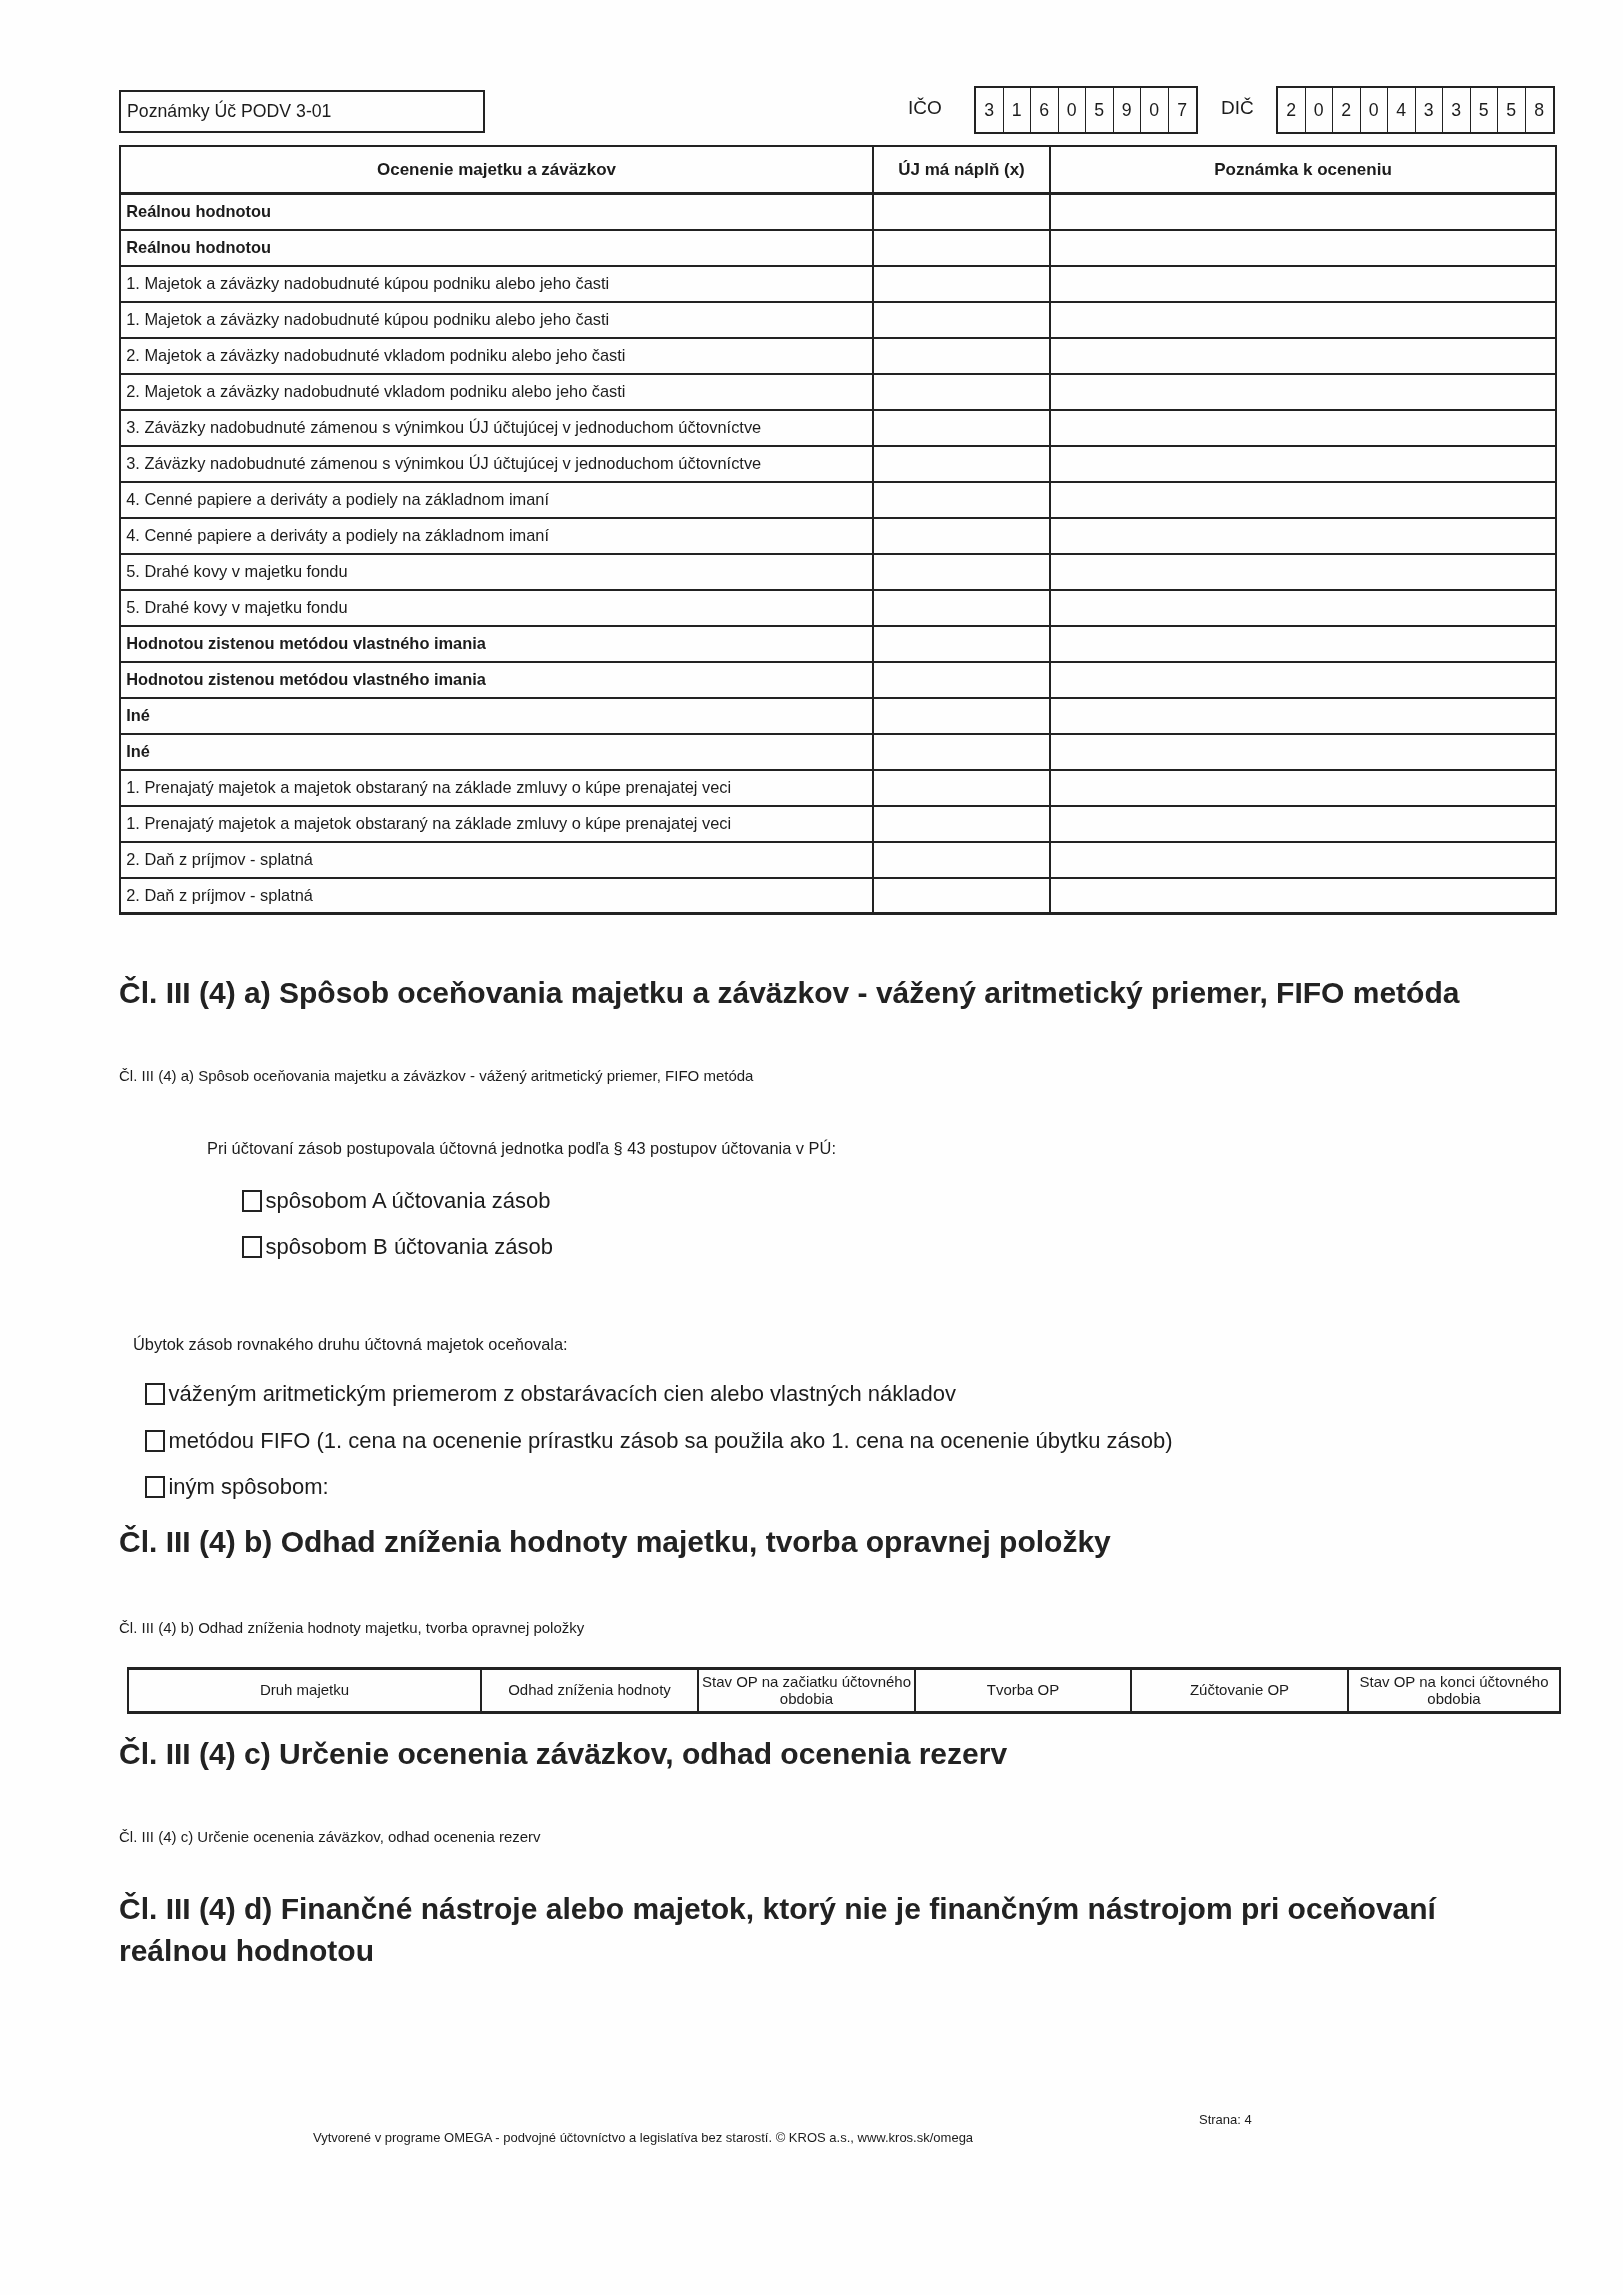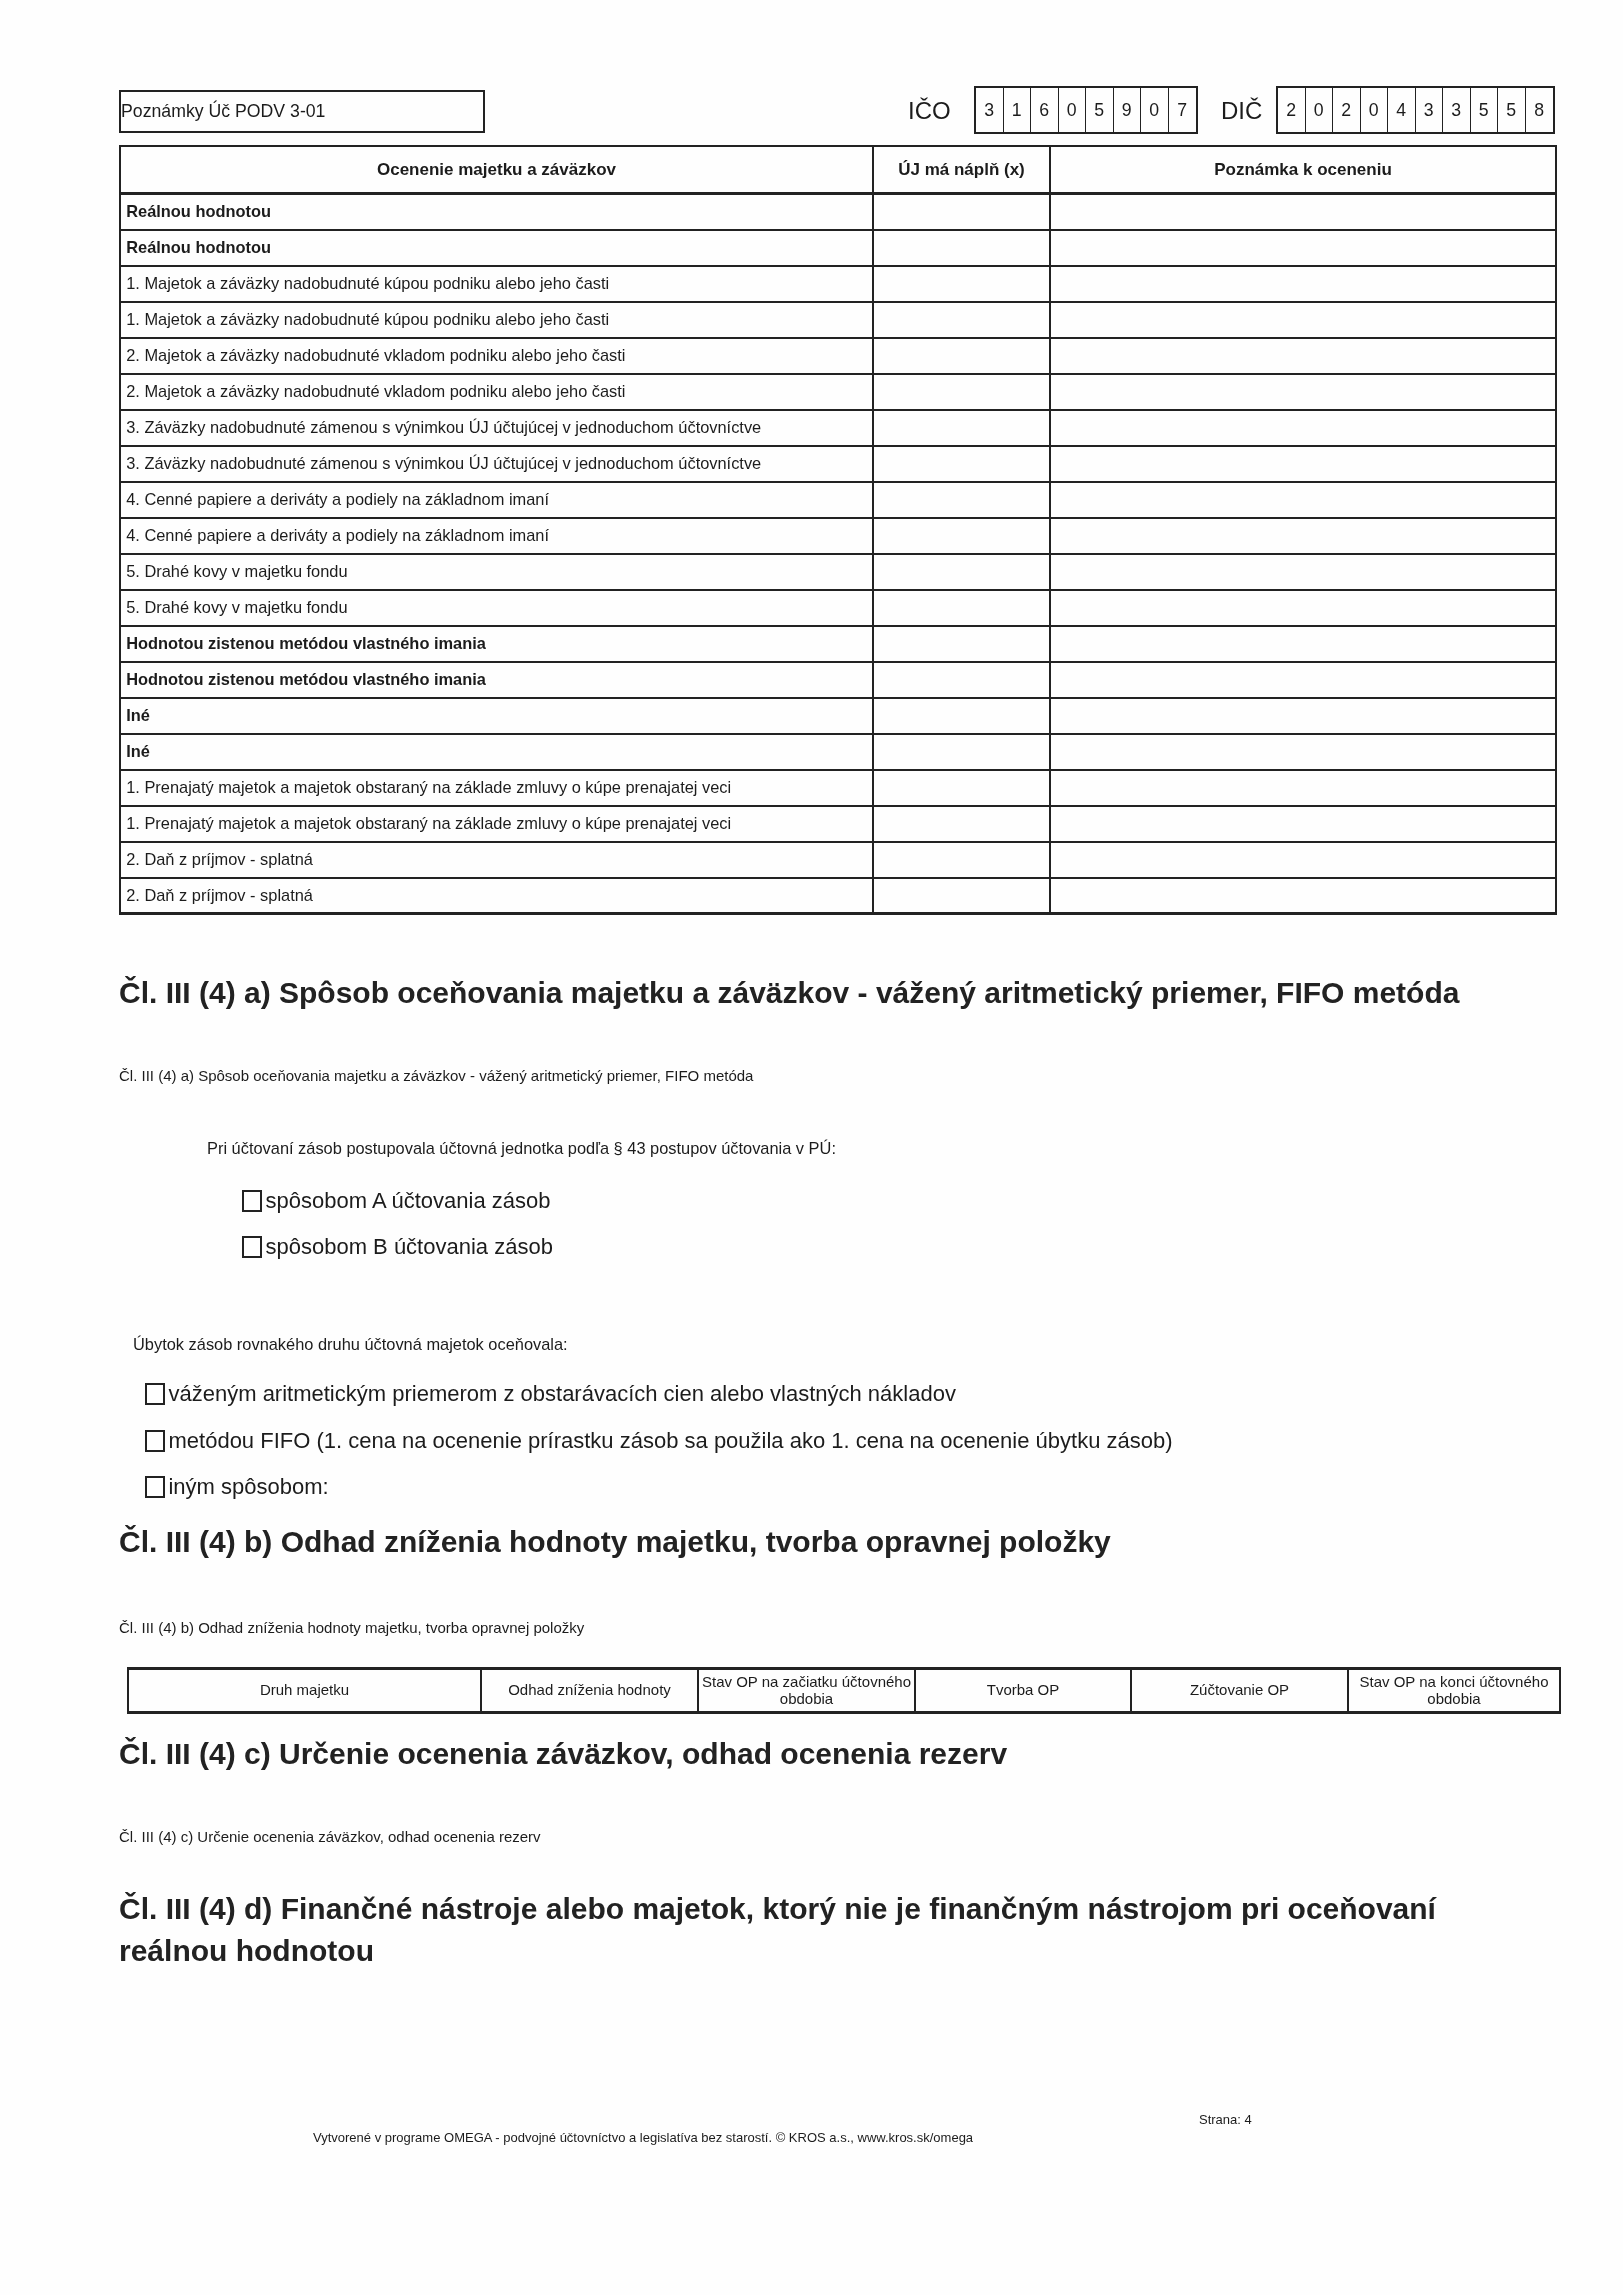--- a/index.html
+++ b/index.html
@@ -4,23 +4,23 @@
 <style>
   html, body { margin: 0; padding: 0; }
   body {
     width: 1623px; height: 2295px; background: #fefefe; position: relative;
     font-family: "Liberation Sans", sans-serif; color: #1c1c1c; overflow: hidden;
   }
   .abs { position: absolute; }
   .doc-label-box {
     left: 119px; top: 90px; width: 366px; height: 43px;
     border: 2px solid #222; box-sizing: border-box;
-    display: flex; align-items: center; padding-left: 0; font-size: 17.7px;
-  }
-  .id-label { font-size: 24px; top: 97px; }
+    display: flex; align-items: center; padding-left: 6px; font-size: 17.7px;
+  }
+  .id-label { font-size: 19px; top: 97px; }
   .digits { display: flex; top: 86px; height: 48px; border: 2px solid #222; box-sizing: border-box; }
   .digit {
     width: 27.5px; border-right: 1.3px solid #222; display: flex; align-items: center; justify-content: center;
     font-size: 17.7px; box-sizing: border-box;
   }
   .digit:last-child { border-right: none; }
   table.main {
     position: absolute; left: 119px; top: 145px; width: 1436px;
     border-collapse: collapse; table-layout: fixed;
   }

